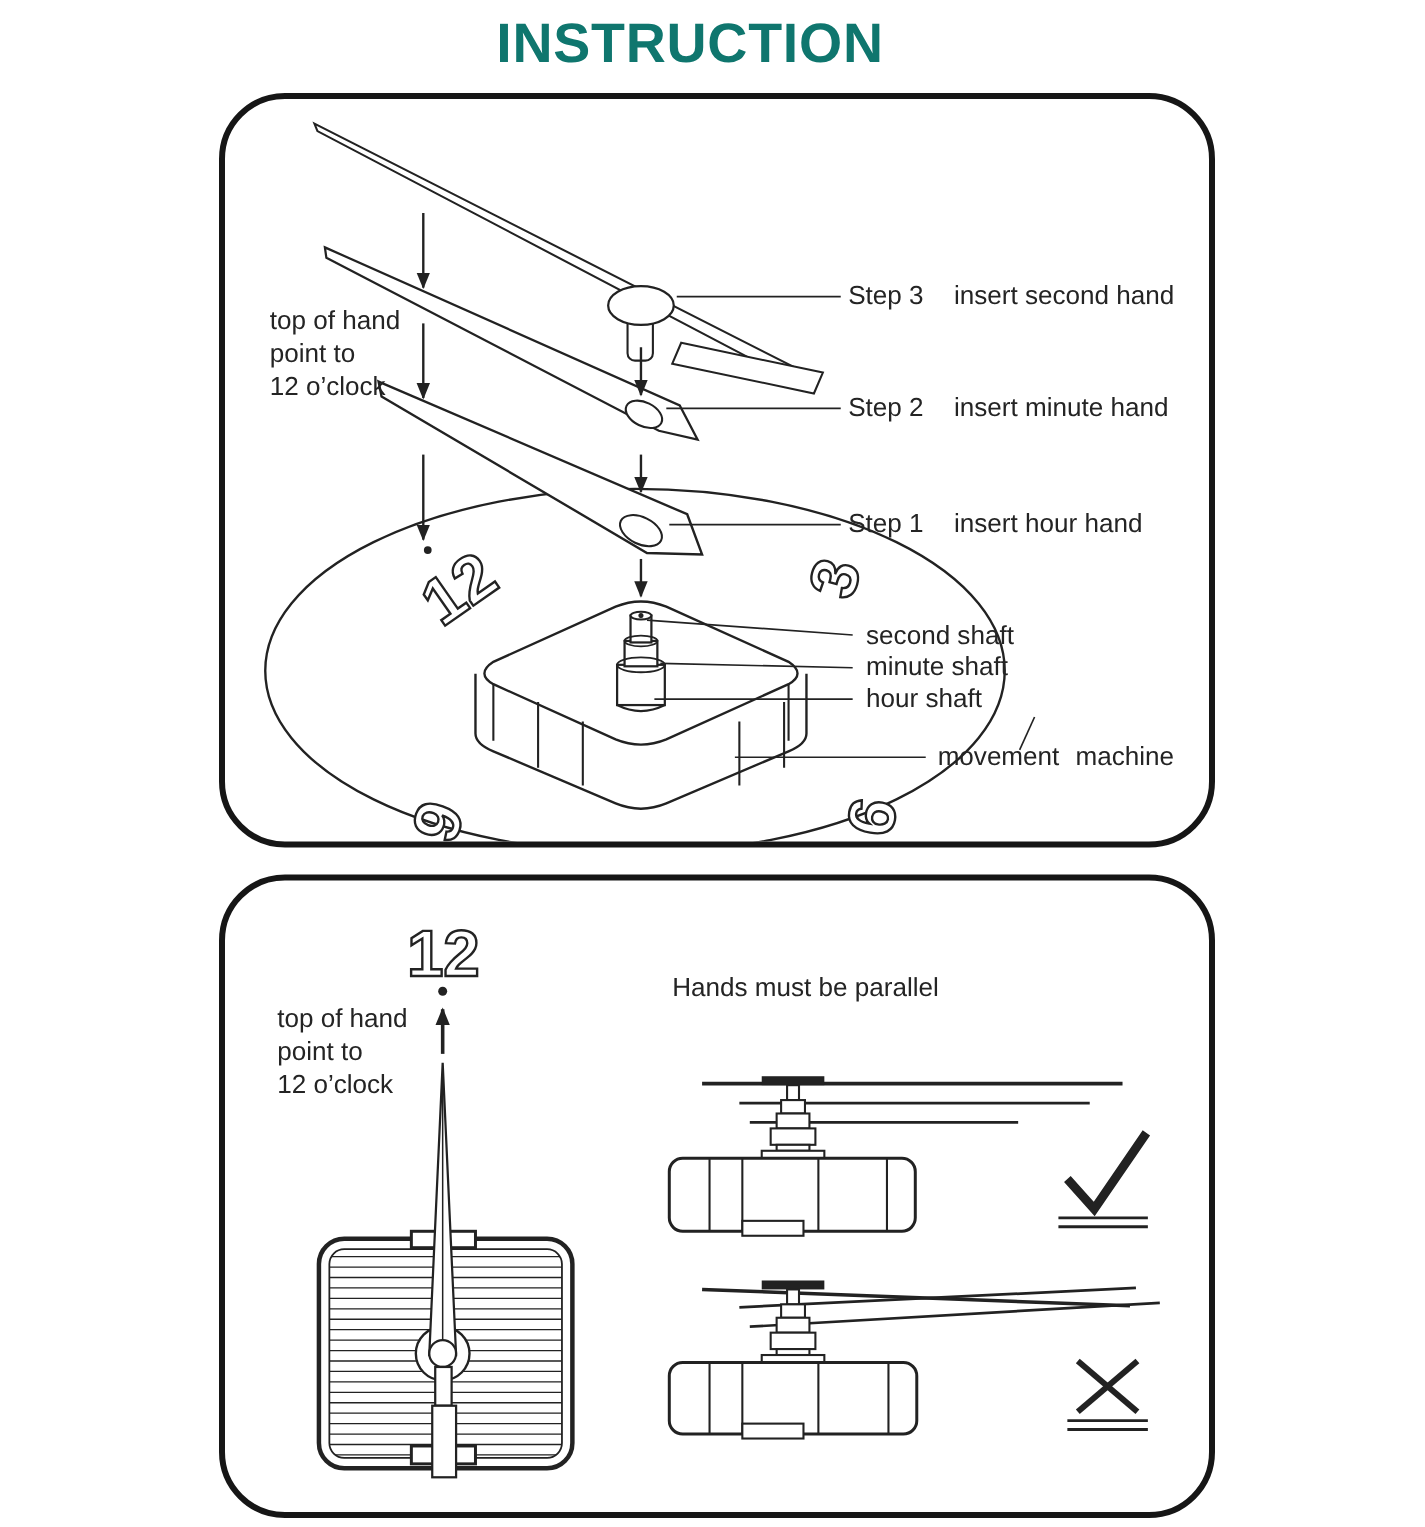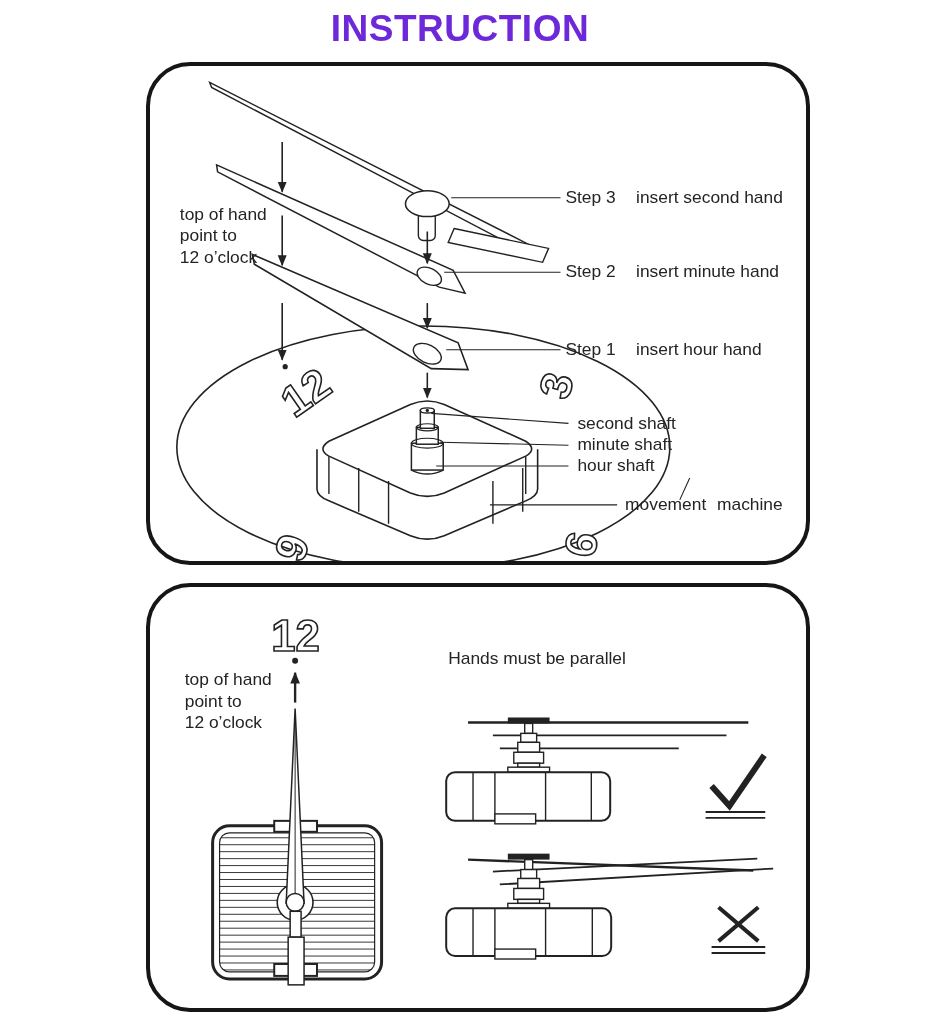--- a/index.html
+++ b/index.html
@@ -1,19 +1,19 @@
 <!DOCTYPE html>
 <html><head>
 <meta charset="utf-8">
 <style>
   html,body{margin:0;padding:0;background:#fff;}
   .page{position:relative;width:950px;height:1018px;background:#fff;overflow:hidden;
         font-family:"Liberation Sans",sans-serif;color:#1d1d1d;}
   .title{position:absolute;left:0;top:8px;width:920px;margin:0;text-align:center;
-         font-size:37px;font-weight:bold;letter-spacing:0.5px;color:#6d28d9;}
+         font-size:37px;font-weight:bold;letter-spacing:0.5px;color:#0f766e;}
   .panel{position:absolute;left:146px;width:664px;border:4px solid #161616;border-radius:44px;
          background:#fff;box-sizing:border-box;}
   .panel-1{top:62px;height:503px;}
   .panel-2{top:583px;height:429px;}
   .panel svg{position:absolute;left:0;top:0;}
   .ink{stroke:#222;fill:none;}
   .shape{stroke:#222;fill:#fff;}
   .lbl{font-family:"Liberation Sans",sans-serif;font-size:17.5px;fill:#242424;}
   .num{font-family:"Liberation Sans",sans-serif;font-weight:bold;font-size:44px;
        fill:#fff;stroke:#232323;stroke-width:1.6px;}

